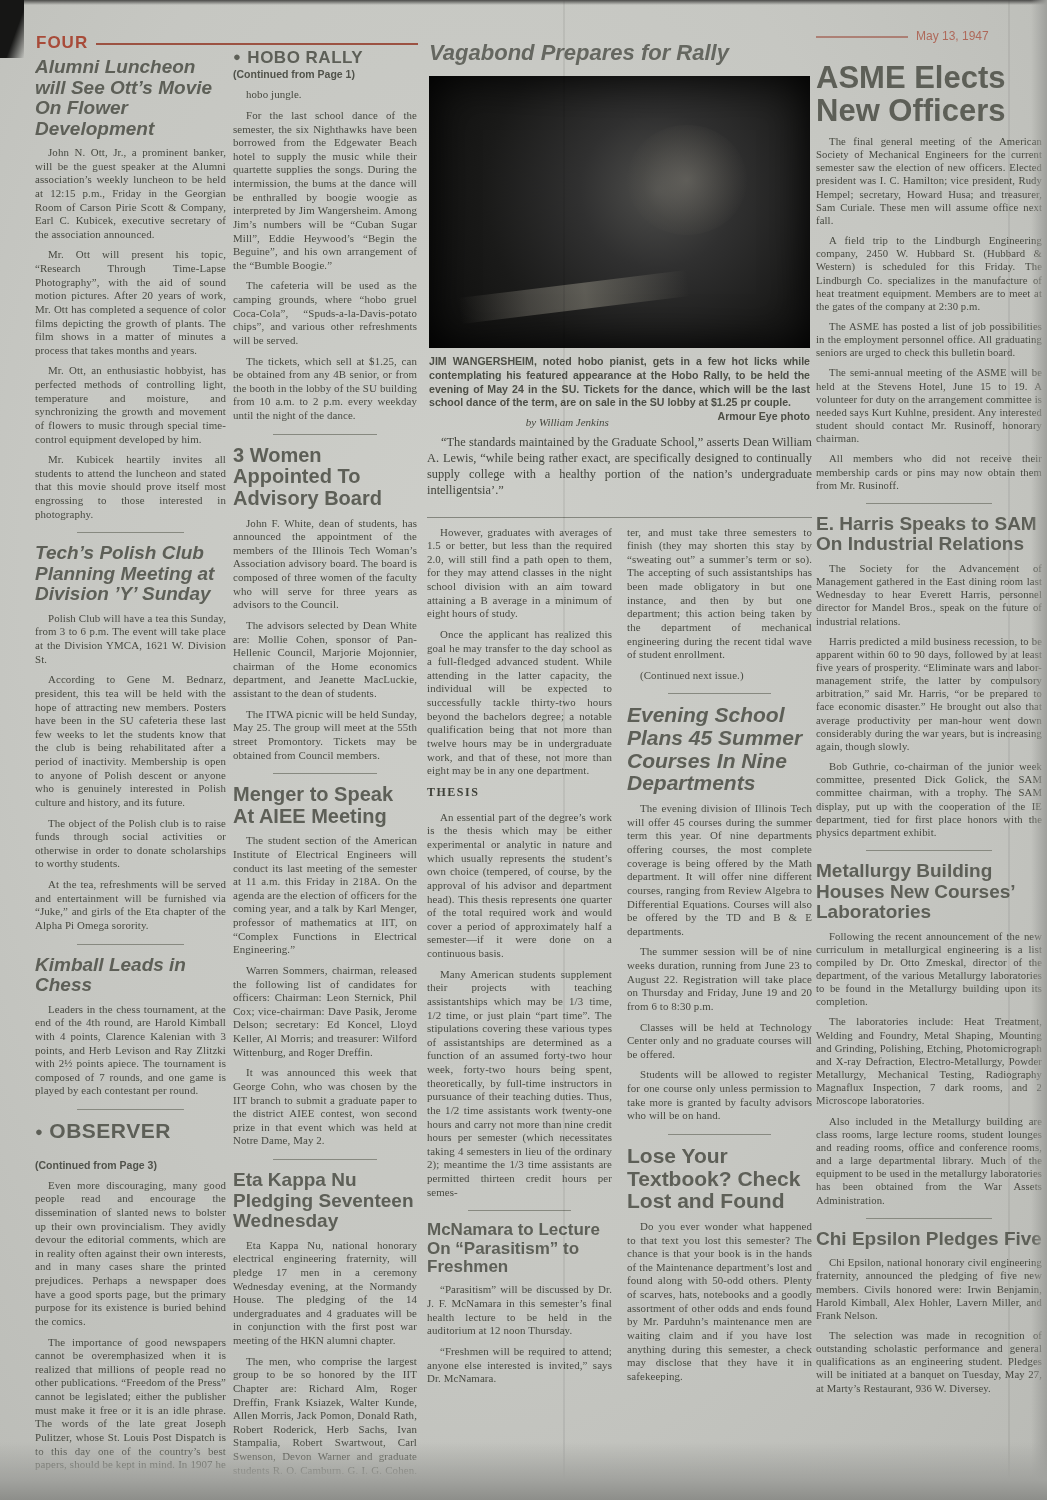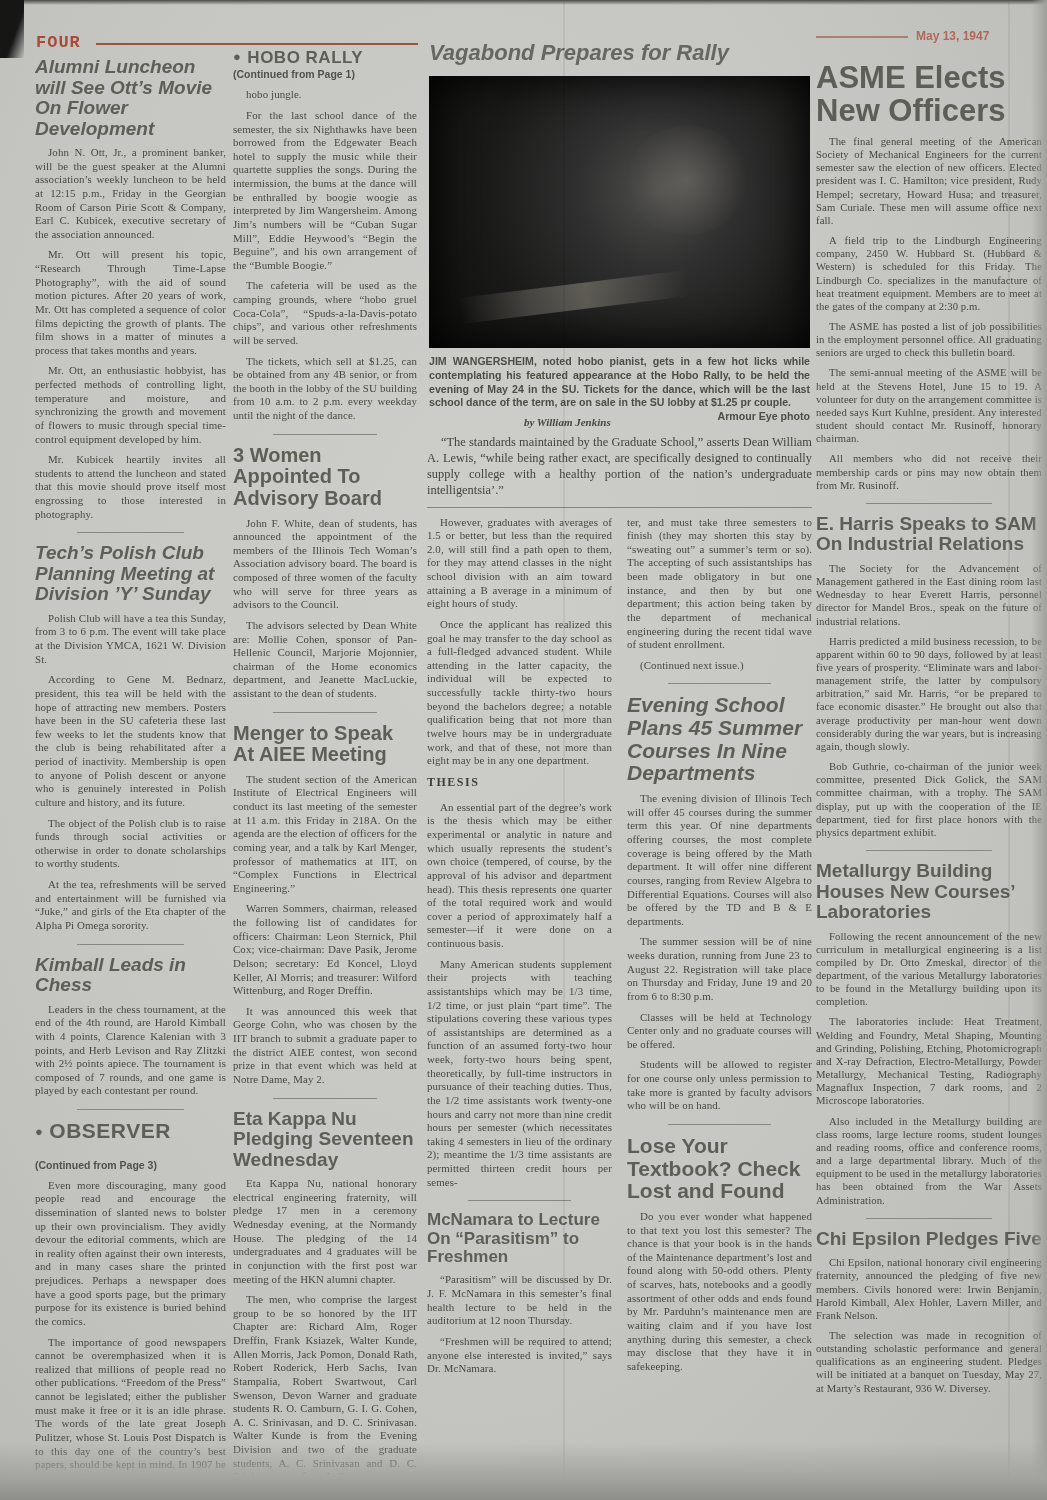--- a/index.html
+++ b/index.html
@@ -7,25 +7,25 @@
   .page{position:relative;width:1047px;height:1500px;margin:0 auto;overflow:hidden;
     background:radial-gradient(ellipse at 45% 38%, #cdcec9 0%, #c6c7c2 55%, #b9bab5 100%);
     font-family:"Liberation Serif", serif;color:#45473f}
   
   .scan-top{position:absolute;left:0;top:0;width:100%;height:5px;background:linear-gradient(#4a4a48,#c6c7c200)}
   .scan-corner{position:absolute;left:0;top:0;width:24px;height:58px;background:linear-gradient(110deg,#161615 60%,#c6c7c200)}
   .scan-bottom{position:absolute;left:0;bottom:0;width:100%;height:58px;background:linear-gradient(#c6c7c200,#a2a39f 65%,#8d8e8a)}
   .scan-right{position:absolute;right:0;top:0;width:16px;height:100%;background:linear-gradient(90deg,#c6c7c200,#9fa09c)}
   .crease{position:absolute;top:0;width:2px;height:100%;background:#00000010}
   
-  .pgnum{position:absolute;left:36px;top:33px;font-family:Liberation Mono, monospace;font-weight:bold;
+  .pgnum{position:absolute;left:36px;top:33px;font-family:Liberation Sans, sans-serif;font-weight:bold;
     font-size:17px;letter-spacing:1px;color:#a84b39}
   .mast-rule-left{position:absolute;left:96px;top:43px;width:322px;height:2px;background:#9c5242}
   .mast-rule-right{position:absolute;left:816px;top:36px;width:92px;height:2px;background:#9c524299}
-  .date{position:absolute;left:916px;top:29px;font-family:"Liberation Sans",sans-serif;font-weight:bold;
+  .date{position:absolute;left:916px;top:29px;font-family:"Liberation Sans",sans-serif;font-weight:normal;
     font-size:12px;color:#a84b39;opacity:.75}
   
   .col{position:absolute;overflow:hidden}
   .col1{left:35px;top:52px;width:191px;height:1420px}
   .col2{left:233px;top:44px;width:184px;height:1430px}
   .mid{left:427px;top:40px;width:385px;height:1445px}
   .col5{left:816px;top:56px;width:226px;height:1420px}
   
   p.b{font-size:10.9px;line-height:1.25;text-align:justify;text-indent:13px;margin-bottom:7px;
     letter-spacing:.1px;color:#46483f}
@@ -48,23 +48,23 @@
     background:radial-gradient(circle at 60% 42%, #4e4e4c 0%, #303030 28%, #1a1a19 62%, #0d0d0c 100%);
     box-shadow:inset 0 0 45px #000}
   .ph-fig{position:absolute;left:52%;top:18%;width:120px;height:110px;border-radius:50%;
     background:radial-gradient(circle,#8a867c66 0%, #55534d44 55%, #0000 75%)}
   .ph-keys{position:absolute;left:8%;bottom:14%;width:230px;height:26px;transform:rotate(-7deg);
     background:linear-gradient(90deg,#00000000,#9b978c55 30%,#b3af9f66 55%,#00000000)}
   .caption{font-family:"Liberation Sans",sans-serif;font-weight:bold;font-size:10.6px;line-height:1.3;
     text-align:justify;color:#4c4e45;margin:7px 2px 6px}
   .credit{float:right;margin-left:10px}
   .grad-hl{font-size:27px;line-height:1.12;margin:8px 0 2px;color:#60625a}
-  .byline{text-align:center;font-style:italic;font-weight:bold;font-size:11px;margin:2px 0 6px;color:#46483f}
+  .byline{text-align:center;font-style:italic;font-weight:normal;font-size:11px;margin:2px 0 6px;color:#46483f}
   .intro{font-size:12.4px;line-height:1.3;text-align:justify;text-indent:14px;color:#42443c;
-    border-bottom:1px solid #84867e;padding-bottom:8px;margin-bottom:8px}
+    border-bottom:1px solid #84867e;padding-bottom:18px;margin-bottom:8px}
   .midcols{display:flex;gap:15px}
   .midcol{width:185px;overflow:hidden}
 </style>
 </head>
 <body>
 
 <div class="page">
 
   <div class="pgnum">FOUR</div>
   <div class="mast-rule-left"></div>
@@ -109,20 +109,21 @@
       <p class="b">hobo jungle.</p>
       <p class="b">For the last school dance of the semester, the six Nighthawks have been borrowed from the Edgewater Beach hotel to supply the music while their quartette supplies the songs. During the intermission, the bums at the dance will be enthralled by boogie woogie as interpreted by Jim Wangersheim. Among Jim’s numbers will be “Cuban Sugar Mill”, Eddie Heywood’s “Begin the Beguine”, and his own arrangement of the “Bumble Boogie.”</p>
       <p class="b">The cafeteria will be used as the camping grounds, where “hobo gruel Coca-Cola”, “Spuds-a-la-Davis-potato chips”, and various other refreshments will be served.</p>
       <p class="b">The tickets, which sell at $1.25, can be obtained from any 4B senior, or from the booth in the lobby of the SU building from 10 a.m. to 2 p.m. every weekday until the night of the dance.</p>
     </section>
     <div class="rule"></div>
     <section>
       <h2 class="hl hl-20">3 Women Appointed To Advisory Board</h2>
       <p class="b">John F. White, dean of students, has announced the appointment of the members of the Illinois Tech Woman’s Association advisory board. The board is composed of three women of the faculty who will serve for three years as advisors to the Council.</p>
       <p class="b">The advisors selected by Dean White are: Mollie Cohen, sponsor of Pan-Hellenic Council, Marjorie Mojonnier, chairman of the Home economics department, and Jeanette MacLuckie, assistant to the dean of students.</p>
+      <p class="b">The ITWA picnic will be held Sunday, May 25. The group will meet at the 55th street Promontory. Tickets may be obtained from Council members.</p>
     </section>
     <div class="rule"></div>
     <section>
       <h2 class="hl hl-20">Menger to Speak At AIEE Meeting</h2>
       <p class="b">The student section of the American Institute of Electrical Engineers will conduct its last meeting of the semester at 11 a.m. this Friday in 218A. On the agenda are the election of officers for the coming year, and a talk by Karl Menger, professor of mathematics at IIT, on “Complex Functions in Electrical Engineering.”</p>
       <p class="b">Warren Sommers, chairman, released the following list of candidates for officers: Chairman: Leon Sternick, Phil Cox; vice-chairman: Dave Pasik, Jerome Delson; secretary: Ed Koncel, Lloyd Keller, Al Morris; and treasurer: Wilford Wittenburg, and Roger Dreffin.</p>
       <p class="b">It was announced this week that George Cohn, who was chosen by the IIT branch to submit a graduate paper to the district AIEE contest, won second prize in that event which was held at Notre Dame, May 2.</p>
     </section>
     <div class="rule"></div>
     <section>

